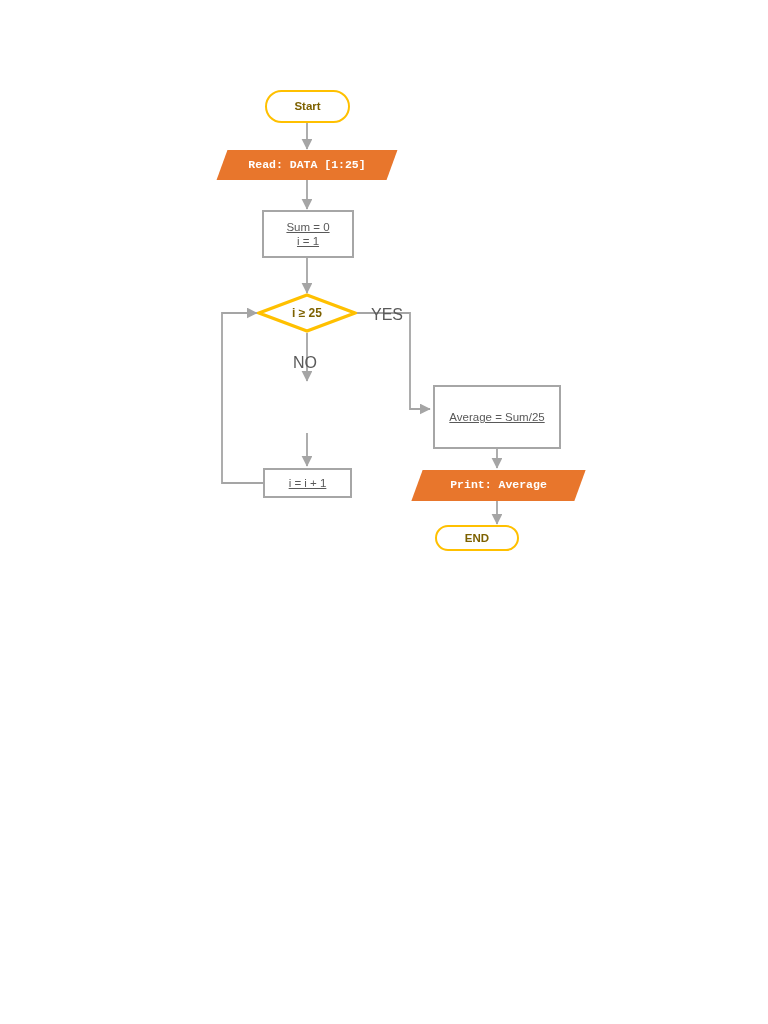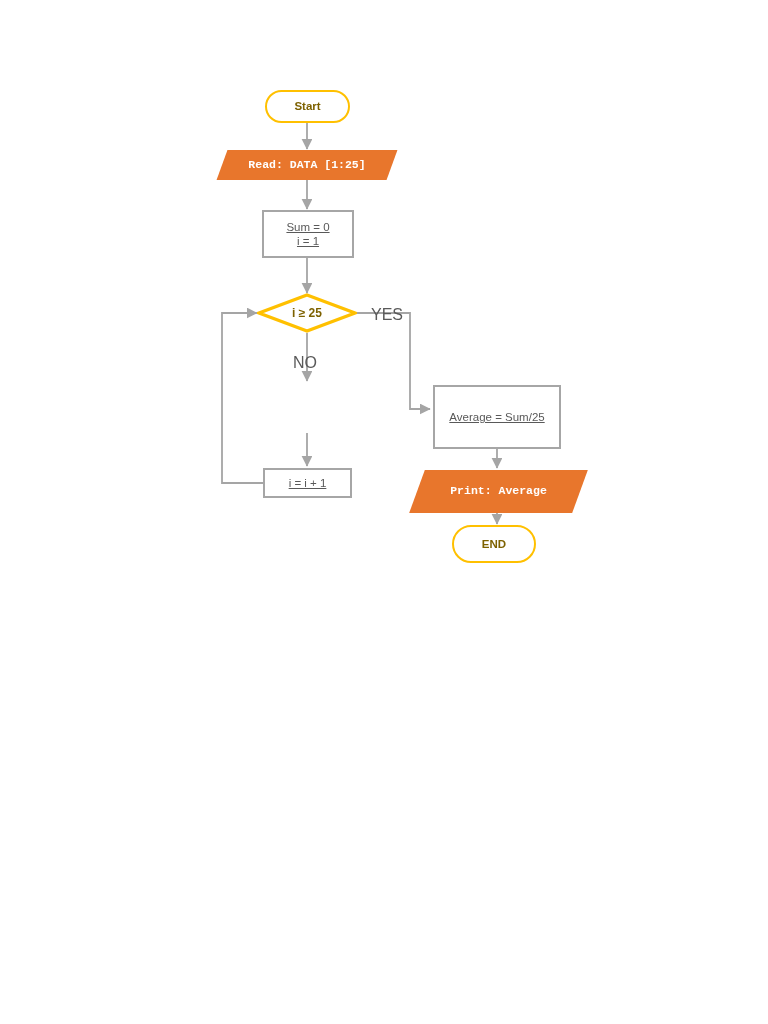--- a/index.html
+++ b/index.html
@@ -160,22 +160,22 @@
 
 
   <div class="node process" style="left:433px; top:385px; width:128px; height:64px;">
     <span>Average = Sum/25</span>
   </div>
 
   <div class="node process" style="left:263px; top:468px; width:89px; height:30px;">
     <span>i = i + 1</span>
   </div>
 
-  <div class="node io" style="left:417px; top:470px; width:163px; height:43px;">
+  <div class="node io" style="left:417px; top:470px; width:163px; height:31px;">
     <span class="io-shape"></span>
     <span class="io-label">Print: Average</span>
   </div>
 
-  <div class="node terminator" style="left:452px; top:525px; width:84px; height:38px;">
+  <div class="node terminator" style="left:435px; top:525px; width:84px; height:26px;">
     <span>END</span>
   </div>
 
 </div>
 
 </body></html>

